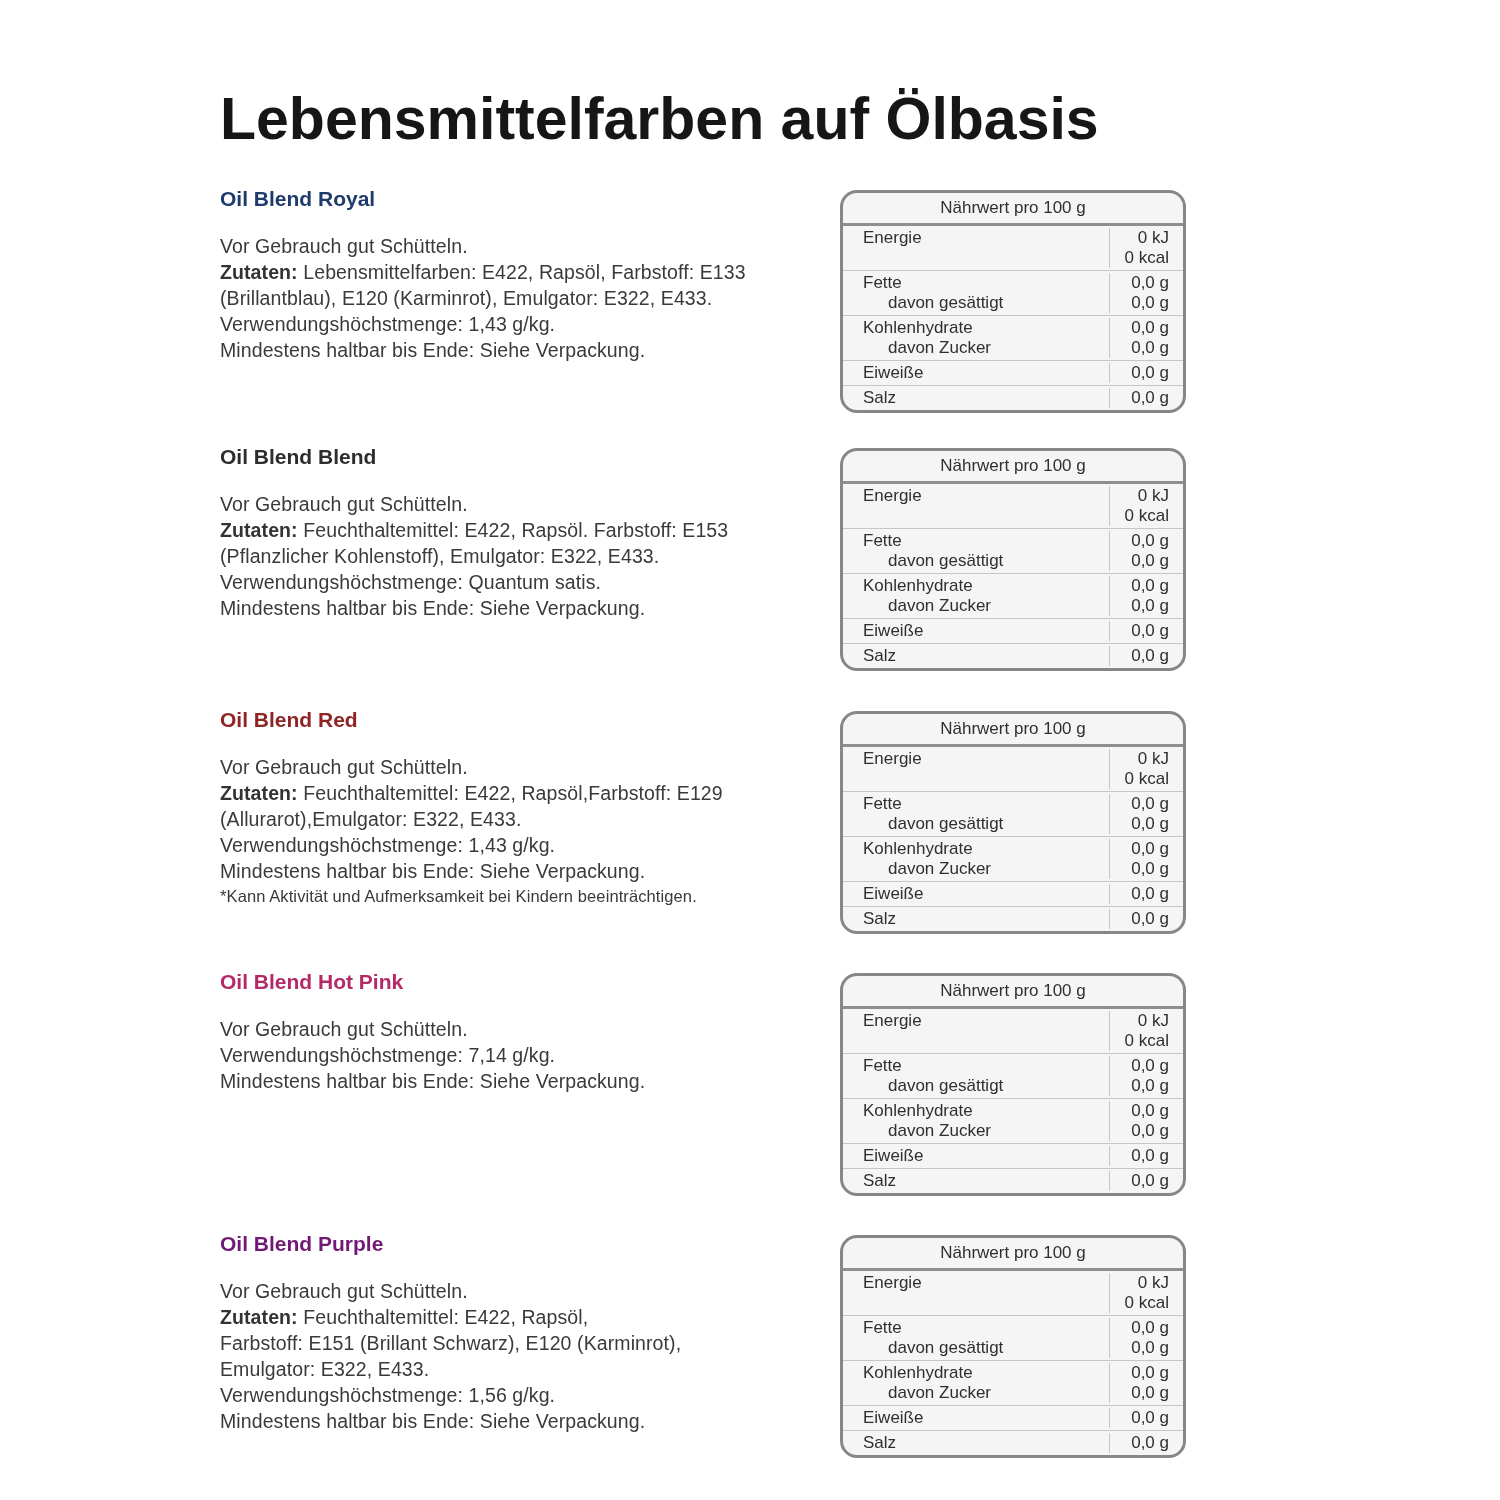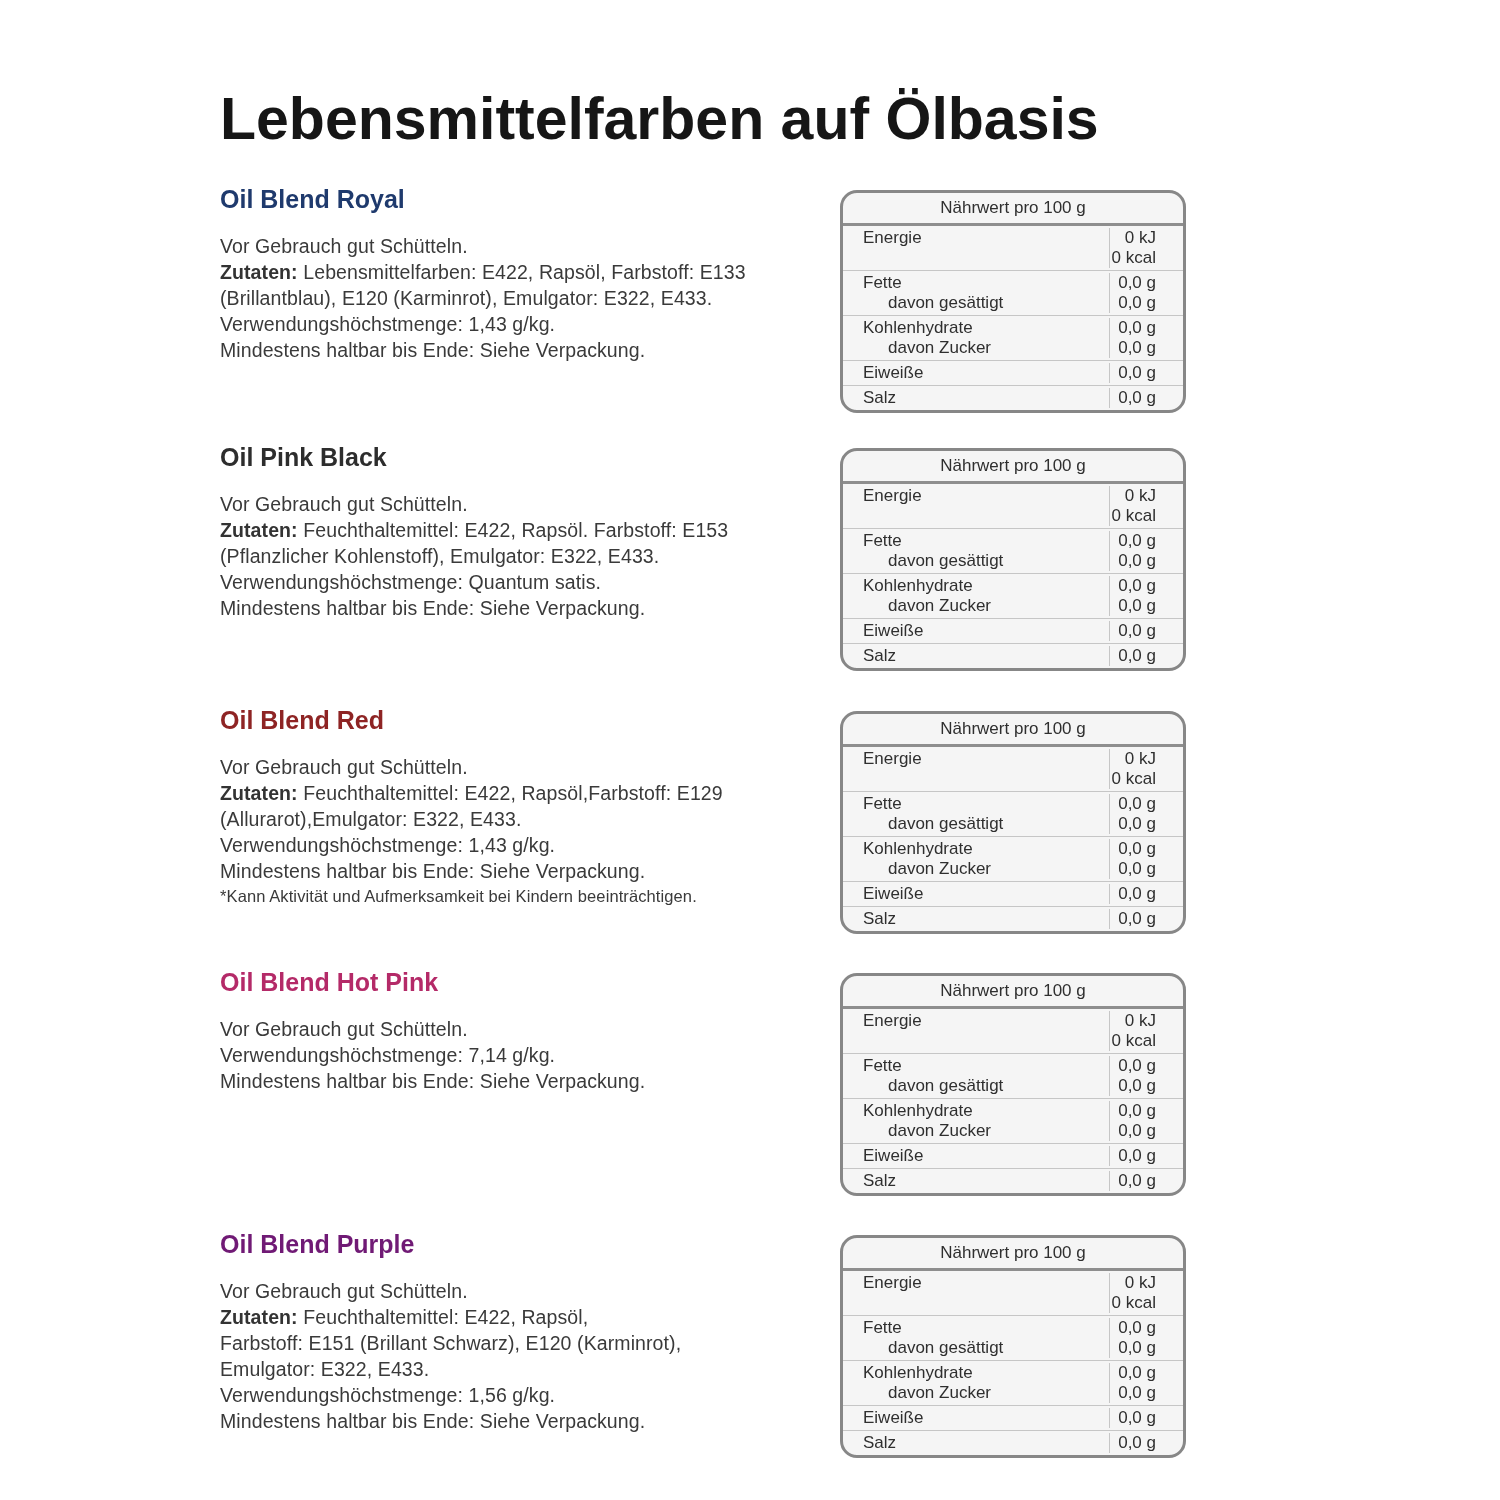--- a/index.html
+++ b/index.html
@@ -16,21 +16,21 @@
     font-size: 59px;
     line-height: 70px;
     font-weight: 700;
     color: #161616;
     letter-spacing: 0;
     white-space: nowrap;
   }
   .section { position: absolute; left: 0; width: 1500px; }
   .sec-text { position: absolute; left: 220px; width: 610px; }
   .sec-heading {
-    font-size: 25px;
+    font-size: 21px;
     line-height: 24px;
     font-weight: 700;
     margin: 0 0 22px 0;
   }
   .sec-body {
     font-size: 19.5px;
     line-height: 26px;
     color: #3a3a3a;
     letter-spacing: 0.1px;
   }
@@ -67,21 +67,21 @@
     width: 267px;
     box-sizing: border-box;
     padding-left: 20px;
     border-right: 1px solid #c6c6c6;
     line-height: 20px;
   }
   .nt-sub { padding-left: 25px; line-height: 20px; }
   .nt-value {
     flex: 1;
     text-align: right;
-    padding-right: 27px;
+    padding-right: 14px;
     line-height: 20px;
     white-space: pre-line;
   }
   
   #sec0 { top: 187px; }
   #sec1 { top: 445px; }
   #sec2 { top: 708px; }
   #sec3 { top: 970px; }
   #sec4 { top: 1232px; }
 </style>
@@ -128,21 +128,21 @@
     </div>
     <div class="nt-row">
       <div class="nt-label">Salz</div>
       <div class="nt-value">0,0 g</div>
     </div>
   </div>
 </div>
 
 <div class="section" id="sec1">
   <div class="sec-text">
-    <h2 class="sec-heading" style="color: rgb(45, 45, 45);">Oil Pink Black</h2>
+    <h2 class="sec-heading" style="color: rgb(45, 45, 45);">Oil Blend Blend</h2>
     <div class="sec-body">
       <div class="line">Vor Gebrauch gut Schütteln.</div>
       <div class="line"><b>Zutaten:</b><span> Feuchthaltemittel: E422, Rapsöl. Farbstoff: E153
 (Pflanzlicher Kohlenstoff), Emulgator: E322, E433.</span></div>
       <div class="line">Verwendungshöchstmenge: Quantum satis.</div>
       <div class="line">Mindestens haltbar bis Ende: Siehe Verpackung.</div>
     </div>
   </div>
   <div class="ntable">
     <div class="nt-header">Nährwert pro 100 g</div>

